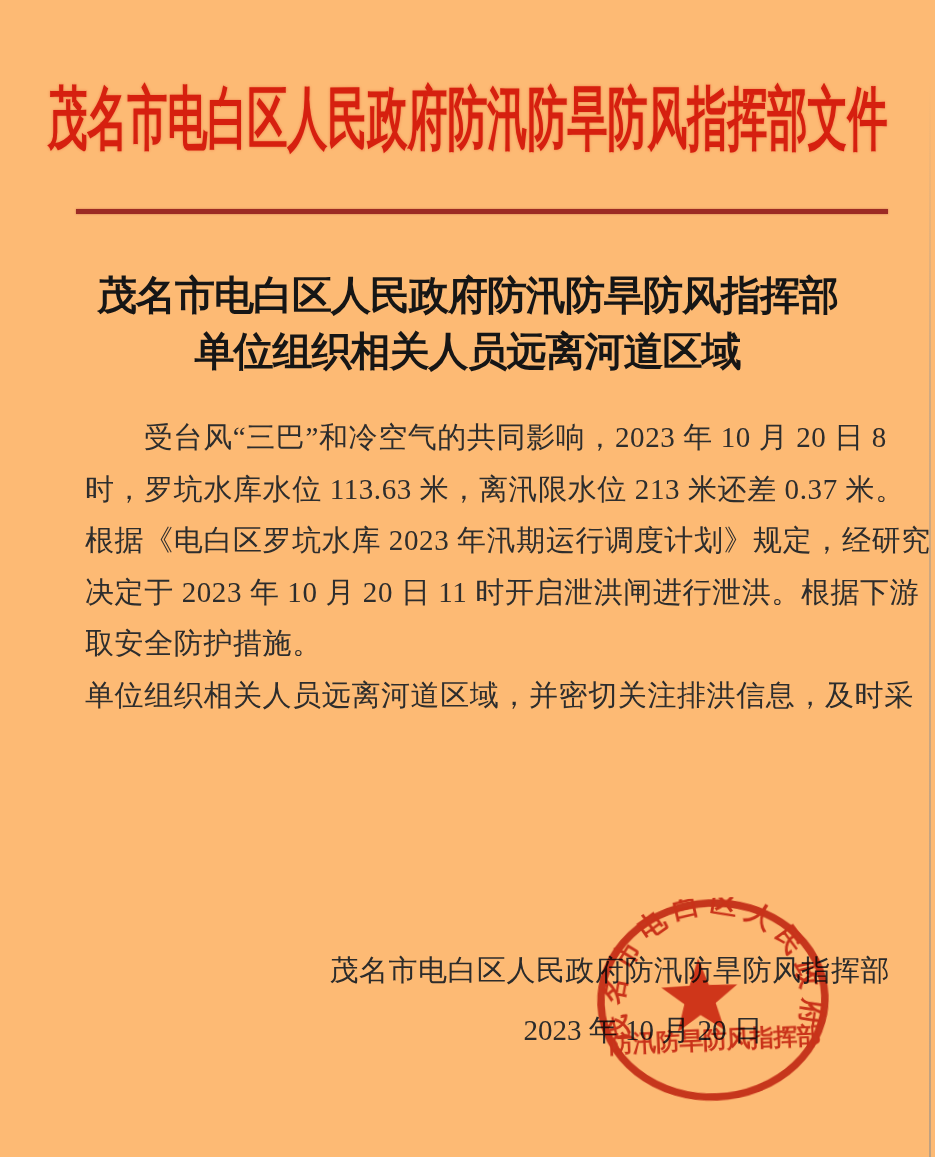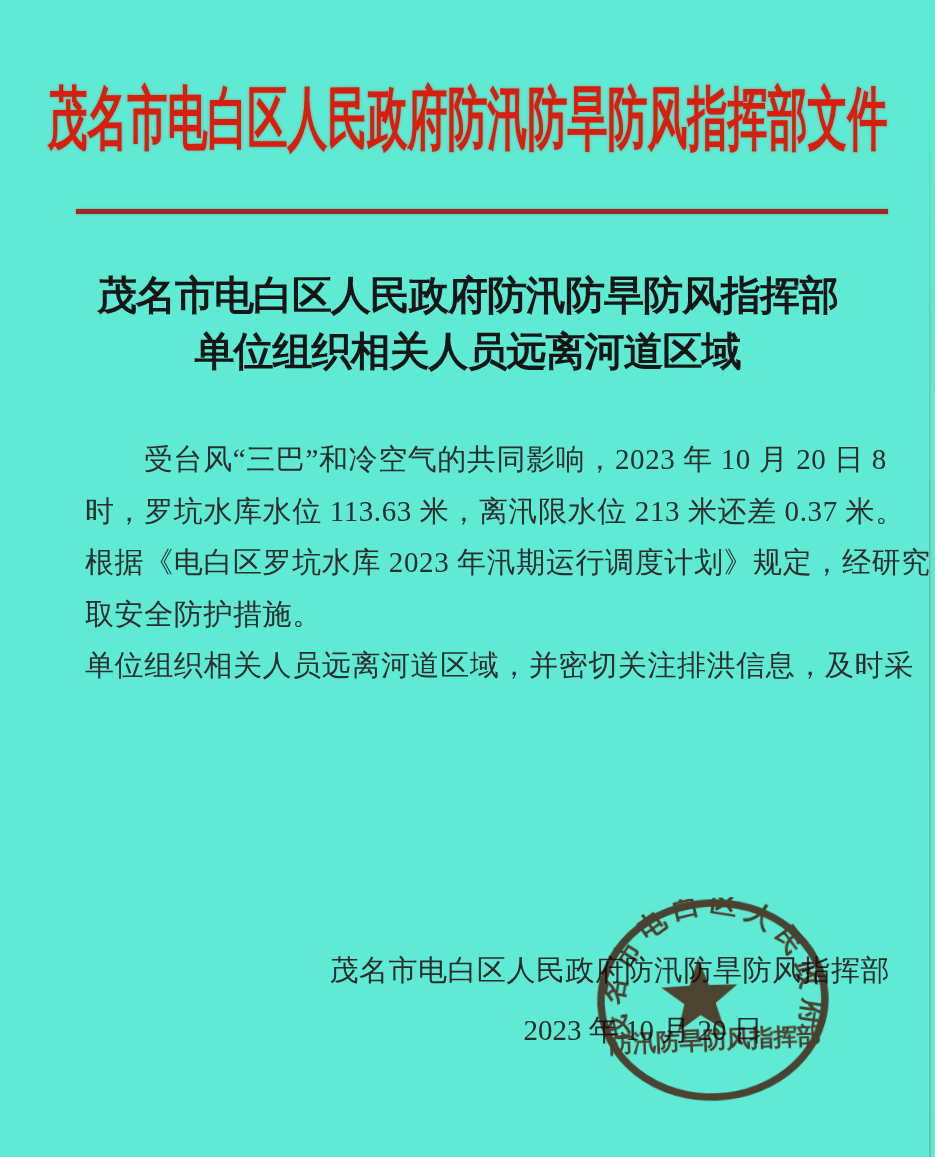--- a/index.html
+++ b/index.html
@@ -1,18 +1,18 @@
 <!DOCTYPE html>
 <html><head>
 <meta charset="utf-8">
 <style>
   html,body { margin:0; padding:0; background:#ffffff; }
   .page {
     position:relative; width:935px; height:1157px;
-    background:#5eead4; overflow:hidden;
+    background:#fdba74; overflow:hidden;
     font-family:"Liberation Serif","DejaVu Serif",serif;
   }
   
   .letterhead {
     position:absolute; left:0; right:0; top:71px;
     text-align:center; white-space:nowrap;
     font-size:40px; font-weight:700; color:#d6200f;
     transform:scaleY(1.72); transform-origin:50% 0;
     text-shadow:0 0 2px rgba(214,40,20,.45);
   }
@@ -22,21 +22,21 @@
     background:#9c2b24; box-shadow:0 0 2px rgba(156,43,36,.55);
   }
   
   .title {
     position:absolute; left:0; right:0; top:268px;
     text-align:center; font-size:40px; font-weight:700;
     color:#161616; line-height:56px; letter-spacing:-1px;
   }
   
   .body-text {
-    position:absolute; left:85px; top:434px; width:805px;
+    position:absolute; left:85px; top:412px; width:805px;
     font-size:29px; color:#2d2d2d;
   }
   .body-text .line {
     line-height:51.6px; white-space:nowrap; letter-spacing:0.6px;
   }
   .body-text .indent { text-indent:59px; }
   
   .signature {
     position:absolute; top:951px; right:45px;
     font-size:29px; color:#2b2b2b; letter-spacing:0.5px; white-space:nowrap;
@@ -72,20 +72,21 @@
 
   <div class="title">
     <div>茂名市电白区人民政府防汛防旱防风指挥部</div>
     <div>单位组织相关人员远离河道区域</div>
   </div>
 
   <div class="body-text">
     <div class="line indent">受台风“三巴”和冷空气的共同影响，2023 年 10 月 20 日 8</div>
     <div class="line">时，罗坑水库水位 113.63 米，离汛限水位 213 米还差 0.37 米。</div>
     <div class="line">根据《电白区罗坑水库 2023 年汛期运行调度计划》规定，经研究，</div>
+    <div class="line">决定于 2023 年 10 月 20 日 11 时开启泄洪闸进行泄洪。根据下游</div>
     <div class="line">取安全防护措施。</div>
     <div class="line">单位组织相关人员远离河道区域，并密切关注排洪信息，及时采</div>
   </div>
 
   <div class="signature">茂名市电白区人民政府防汛防旱防风指挥部</div>
 
   <div class="date">2023 年 10 月 20 日</div>
 
   <svg class="seal" viewBox="0 0 236 208" xmlns="http://www.w3.org/2000/svg">
     <defs>

